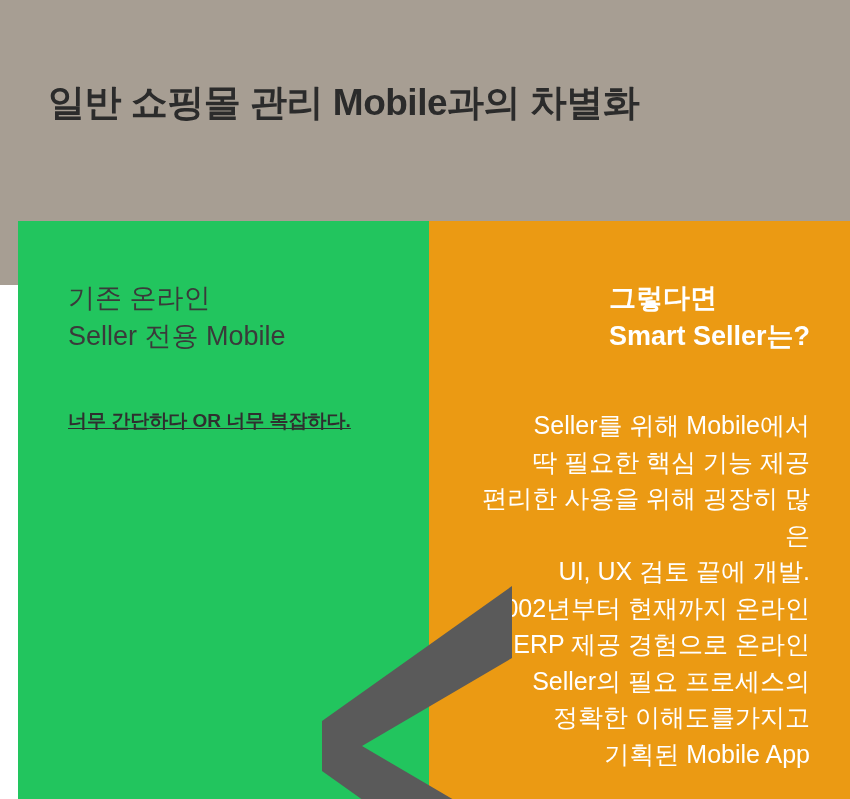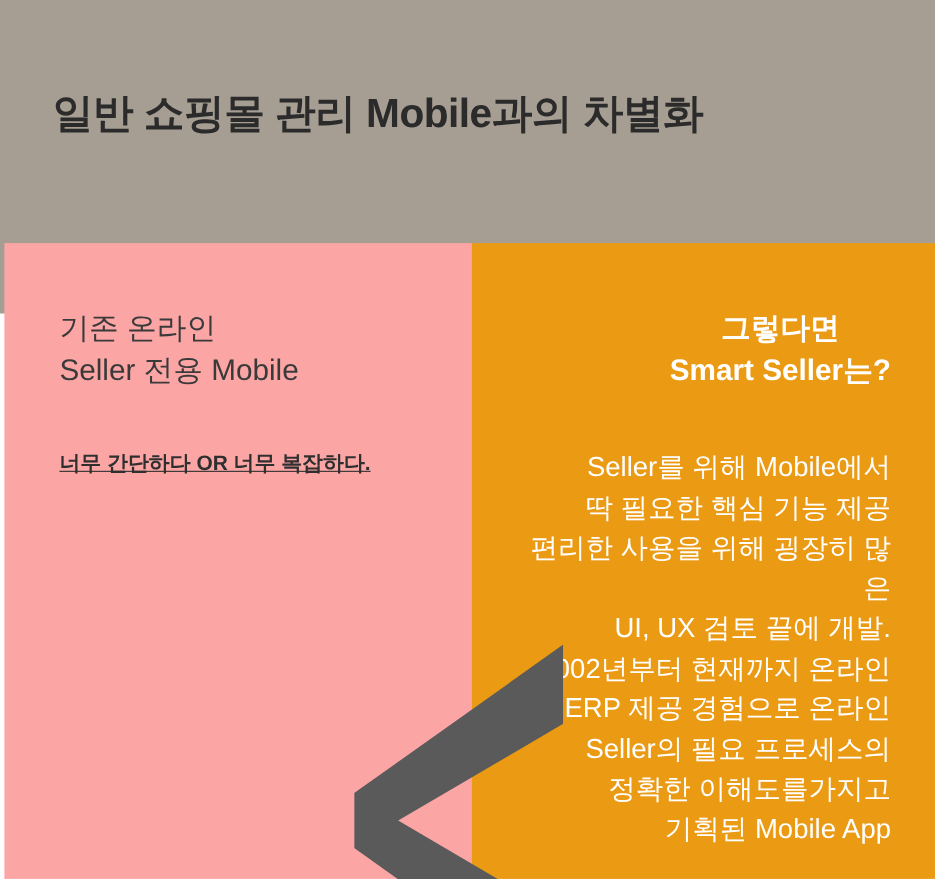--- a/index.html
+++ b/index.html
@@ -42,25 +42,25 @@
   
   .body-area {
     position: absolute;
     left: 0;
     top: 221px;
     width: 850px;
     height: 578px;
   }
   .col-left {
     position: absolute;
-    left: 4px;
+    left: 18px;
     top: 0;
     width: 429px;
     height: 578px;
-    background: #fca5a5;
+    background: #22c55e;
     box-sizing: border-box;
   }
   .col-right {
     position: absolute;
     left: 429px;
     top: 0;
     width: 421px;
     height: 578px;
     background: #eb9a13;
     box-sizing: border-box;
@@ -94,21 +94,21 @@
     font-size: 18.5px;
     line-height: 37px;
     color: #4a4a4a;
     white-space: pre-line;
   }
   
   .right-heading {
     position: absolute;
     right: 40px;
     top: 58px;
-    text-align: center;
+    text-align: left;
     font-size: 27px;
     line-height: 38px;
     color: #ffffff;
     font-weight: bold;
     white-space: pre-line;
   }
   .right-body {
     position: absolute;
     right: 40px;
     top: 186px;

